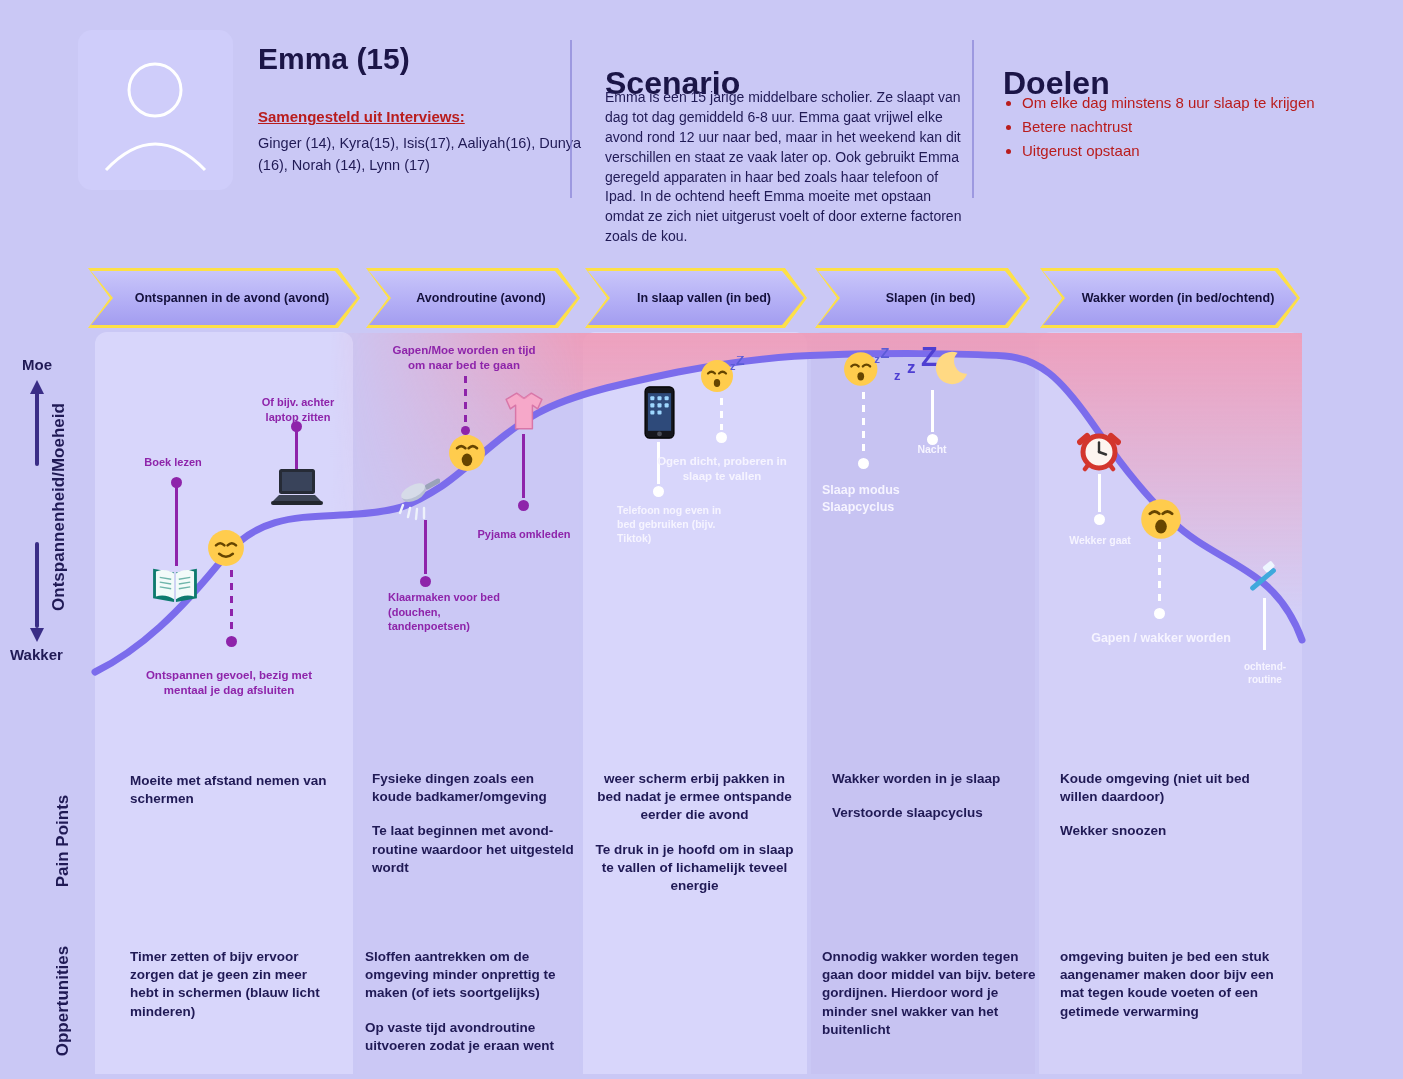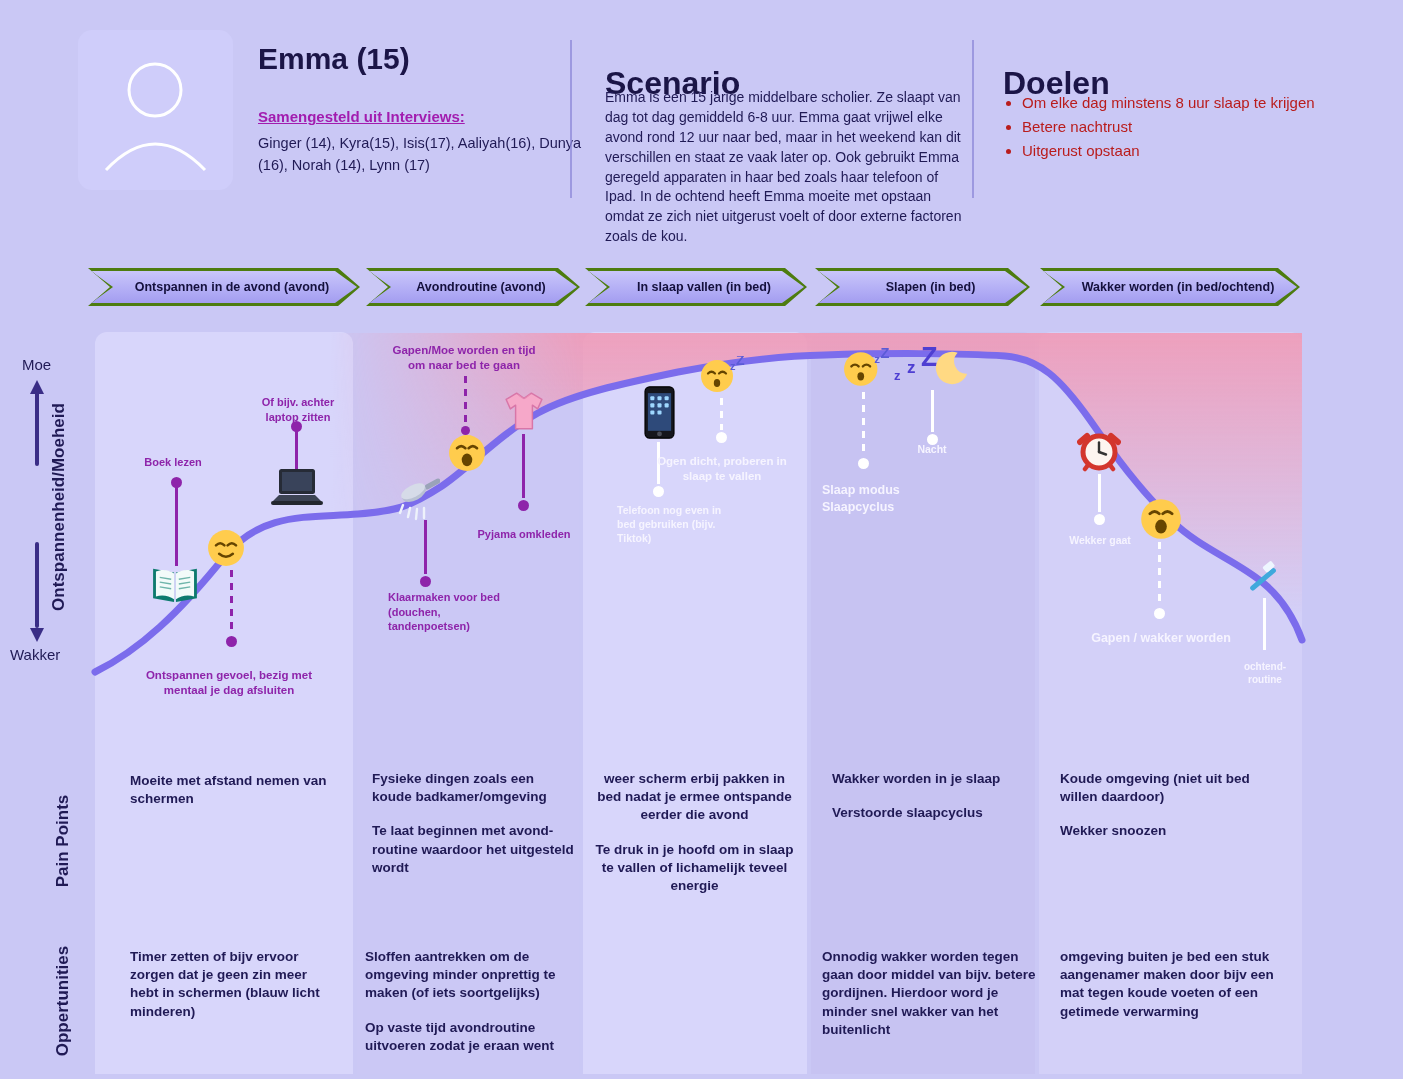--- a/index.html
+++ b/index.html
@@ -5,30 +5,30 @@
   * { margin:0; padding:0; box-sizing:border-box; }
   html,body { width:1403px; height:1079px; }
   body { font-family:"Liberation Sans","DejaVu Sans",sans-serif; background:#cac8f5; overflow:hidden; }
   #stage { position:relative; width:1403px; height:1079px; background:#cac8f5; overflow:hidden; }
   .abs { position:absolute; }
   .mk { position:absolute; z-index:2; }
 
   
   .avatar-box { width:155px; height:160px; background:#cfcdfa; border-radius:14px; }
   .persona-name { font-size:30px; font-weight:800; color:#1b1547; }
-  .interviews-label { font-size:15px; font-weight:600; text-decoration:underline; color:#a21caf; }
+  .interviews-label { font-size:15px; font-weight:600; text-decoration:underline; color:#b91c1c; }
   .interviews-names { font-size:14.5px; font-weight:500; color:#201a55; line-height:1.5; }
   .section-title { font-size:32px; font-weight:800; color:#1b1547;margin-top:21px; }
   .scenario-text { font-size:14px; font-weight:500; color:#201a55; line-height:1.42; }
   .vdiv { width:2px; background:#8d89d8; opacity:.75; }
   .goals-list { list-style:disc; font-size:15px; font-weight:500; color:#b91c1c; }
   .goals-list li { margin-bottom:7px; }
 
   
-  .chev { position:absolute; top:268px; height:38px; background:#4d7c0f; z-index:3;
+  .chev { position:absolute; top:268px; height:60px; background:#fde047; z-index:3;
           clip-path:polygon(0 0, calc(100% - 22px) 0, 100% 50%, calc(100% - 22px) 100%, 0 100%, 22px 50%); }
   .chev-in { position:absolute; inset:3px; display:flex; align-items:center; justify-content:center;
              background:linear-gradient(180deg,#c9c6fa 0%,#b2adf5 60%,#a39df0 100%);
              clip-path:polygon(0 0, calc(100% - 22px) 0, 100% 50%, calc(100% - 22px) 100%, 0 100%, 22px 50%);
              font-size:12.5px; font-weight:700; color:#14103c; padding-left:16px; text-align:center; }
 
   
   .colbg { position:absolute; top:332px; height:742px; border-radius:12px 12px 0 0; z-index:0; }
 
   
@@ -38,21 +38,21 @@
   .pre { white-space:pre-line; }
   .stem { width:3px; background:#8e24aa; }
   .stem.dash { background:repeating-linear-gradient(180deg,#8e24aa 0 7px,transparent 7px 13px); }
   .stem.w { background:#ffffff; }
   .stem.w.dash { background:repeating-linear-gradient(180deg,#ffffff 0 7px,transparent 7px 13px); }
   .dot { width:11px; height:11px; border-radius:50%; background:#8e24aa; }
   .dot.w { background:#ffffff; }
   .dot.sm { width:9px; height:9px; }
 
   
-  .axis-word { font-size:15px; font-weight:400; color:#201a55; }
+  .axis-word { font-size:15px; font-weight:700; color:#201a55; }
   .vlabel { text-align:center; transform:rotate(-90deg); font-size:17px; font-weight:800; color:#201a55; height:22px; }
 
   
   .cell-text { color:#201a55; font-weight:700; font-size:13.5px; line-height:1.35; }
   .cell-text .para { margin-bottom:16px; }
   .center { text-align:center; }
 
   .zzz-wrap span { font-weight:800; color:#4e3ed2; }
 </style>
 </head>

